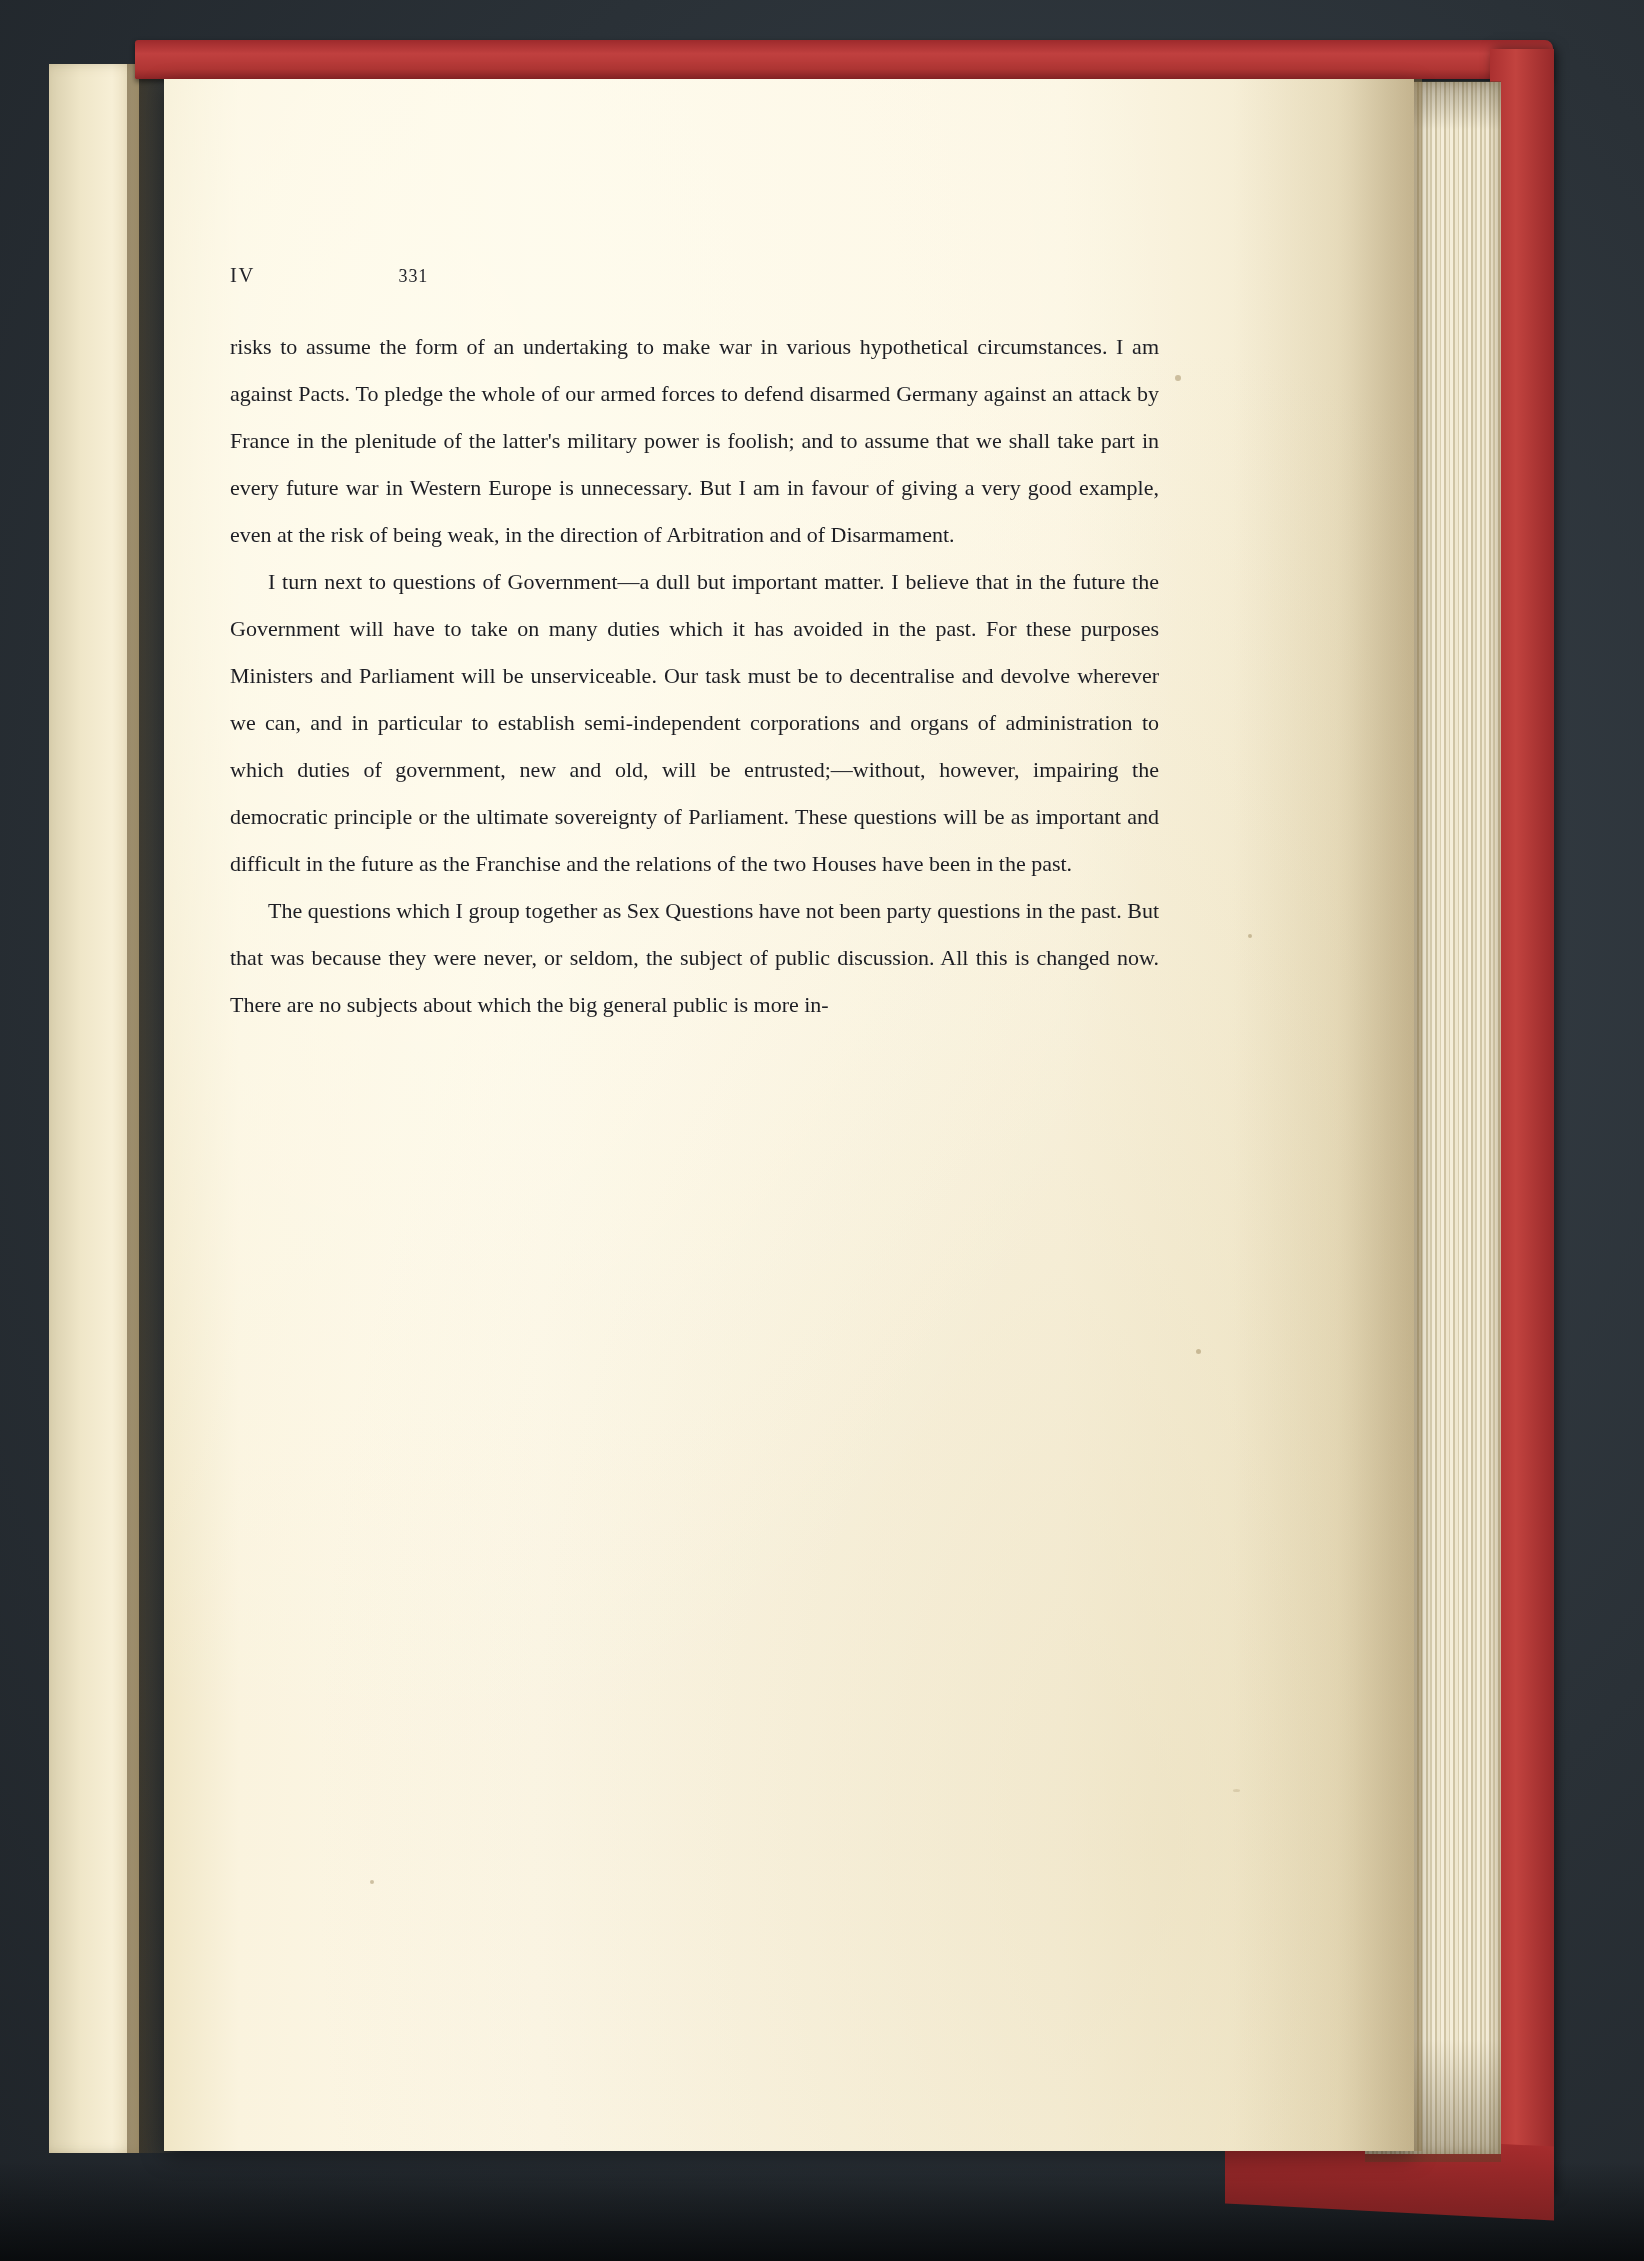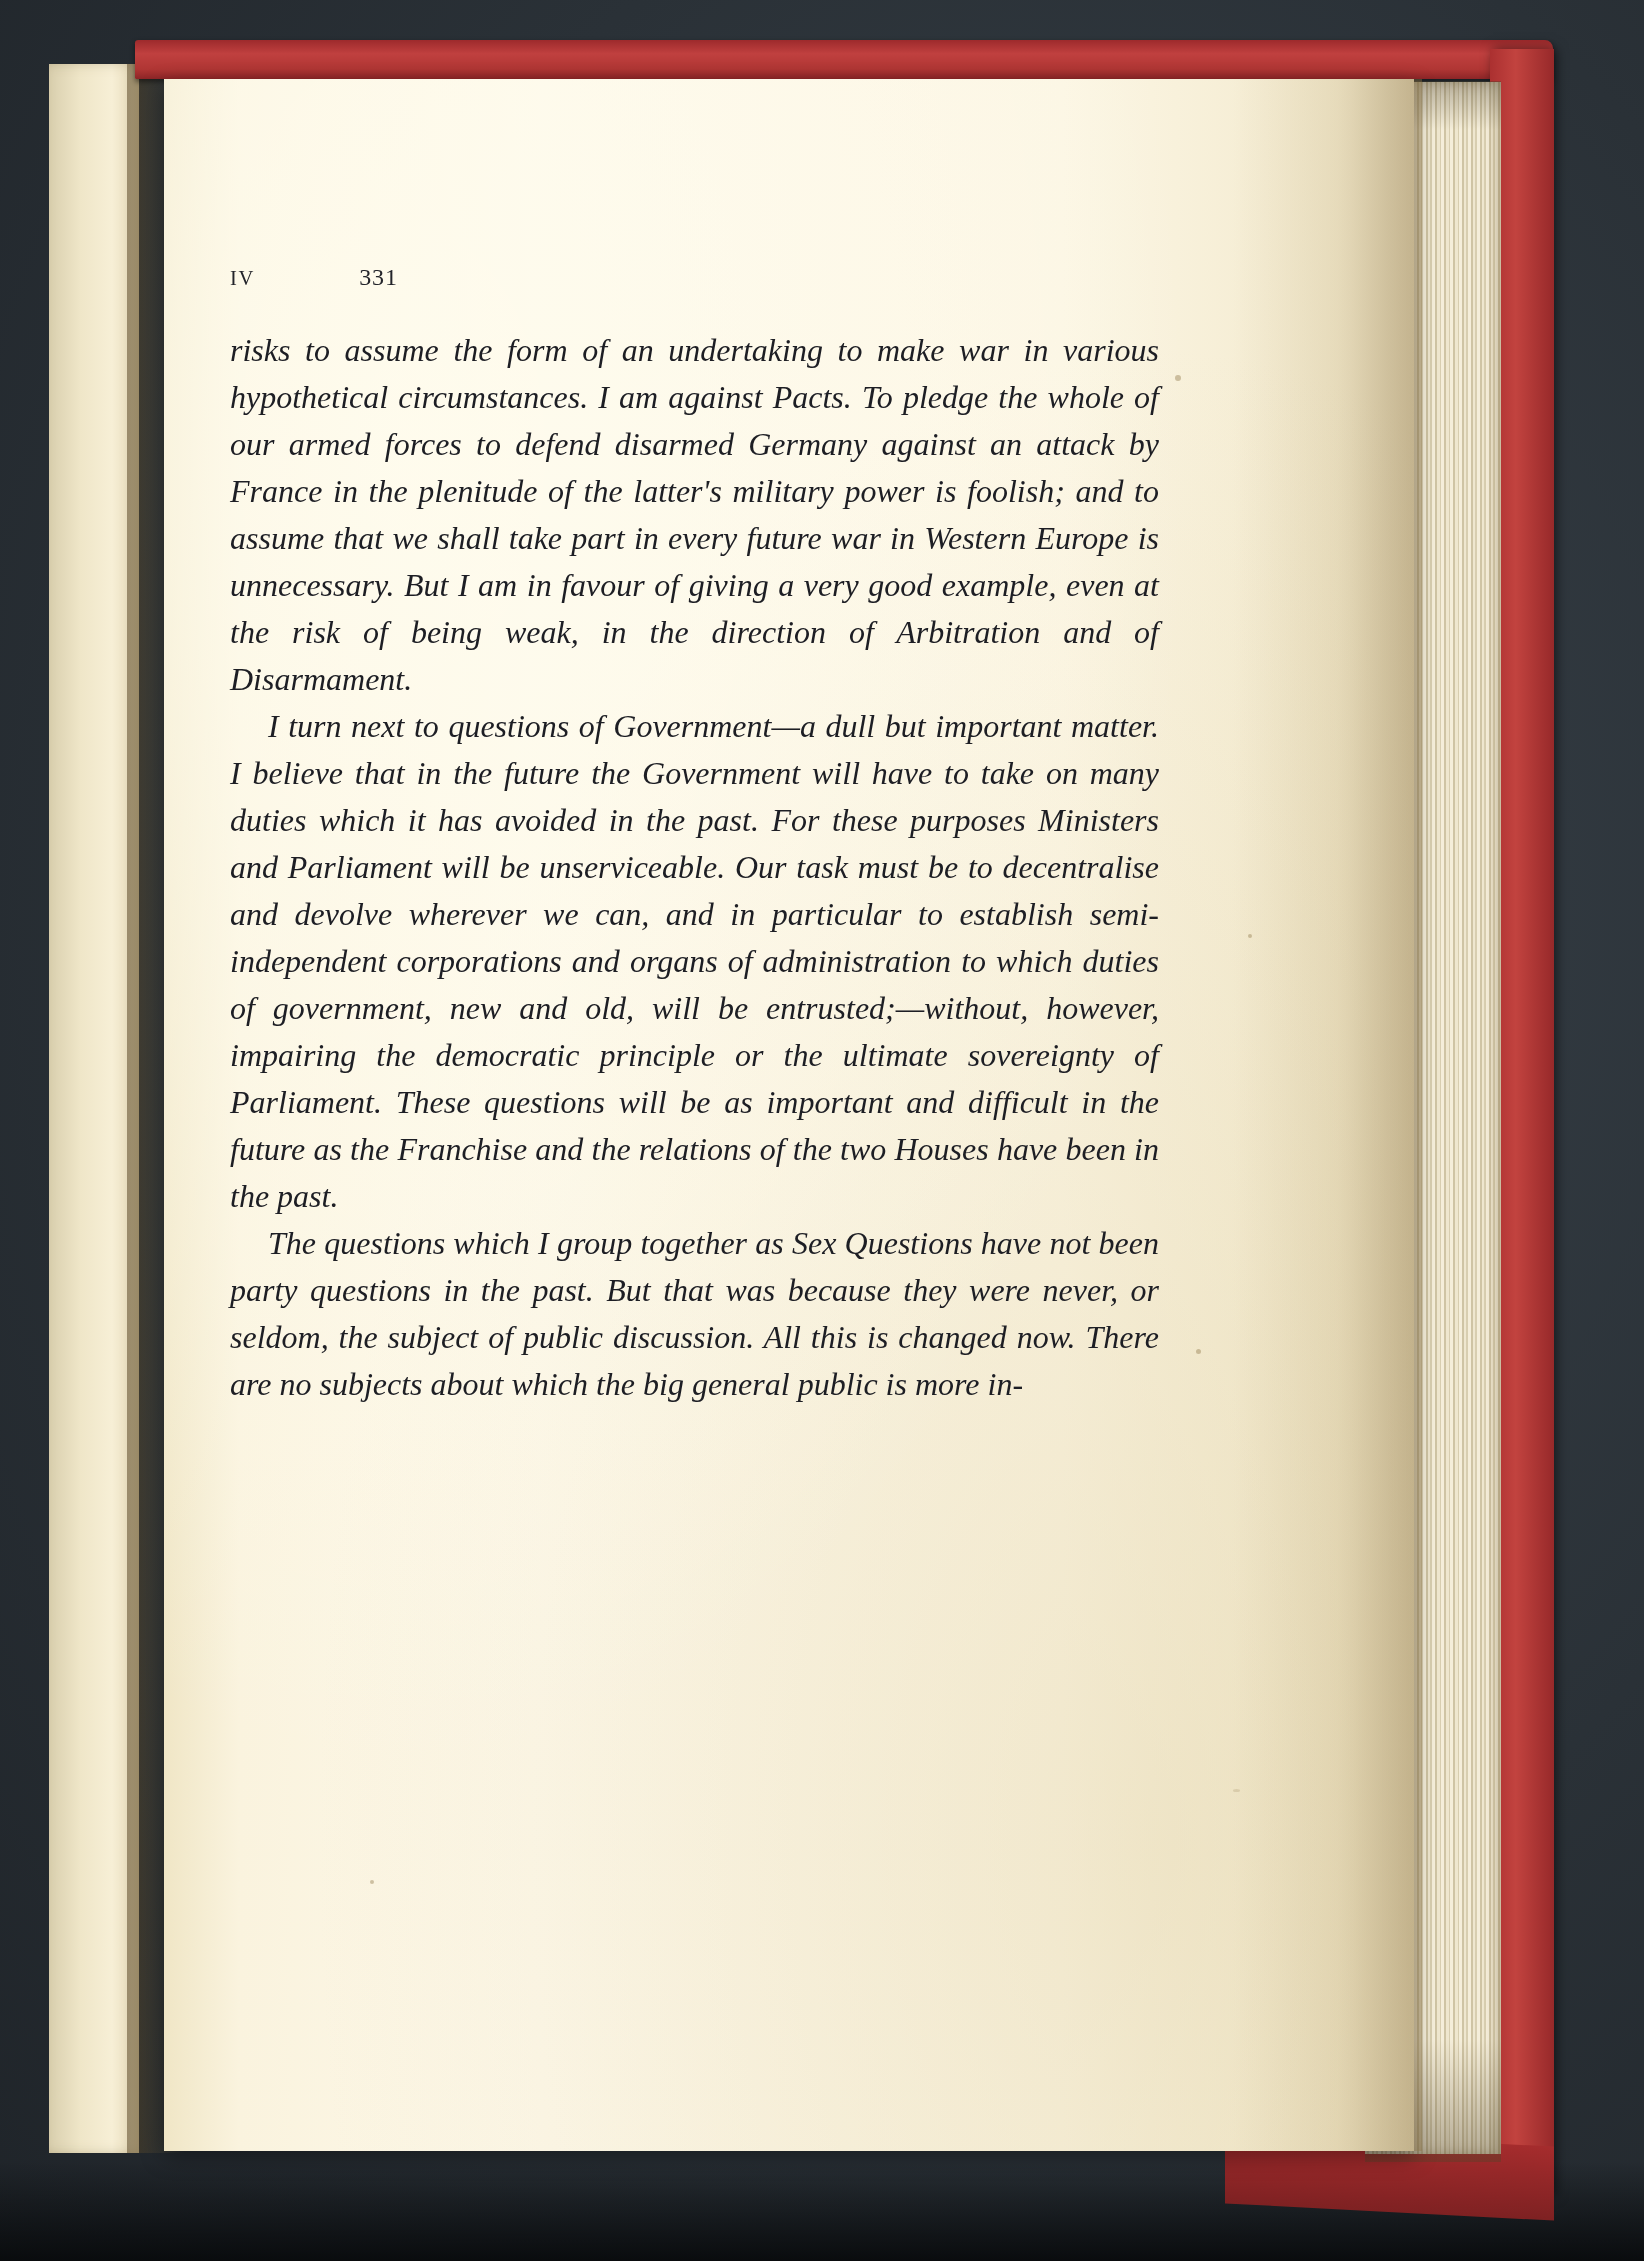--- a/index.html
+++ b/index.html
@@ -178,34 +178,33 @@
     letter-spacing: 1.6px;
   }
   .rh-center {
     flex: 1;
     text-align: center;
     font-size: 30px;
     letter-spacing: 4.1px;
   }
   .rh-right {
     width: 99px;
-    text-align: center;
-    font-size: 24px;
+    text-align: right;
+    font-size: 18px;
     letter-spacing: 0.8px;
   }
 
   p.body {
     margin: 0;
-    font-size: 32px;
+    font-size: 22px;
     line-height: 47px;
     color: #1d1e24;
     text-align: justify;
     text-justify: inter-word;
     hyphens: none;
-    font-style: italic;
   }
   p.body + p.body {
     text-indent: 38px;
   }
   p.body:last-child {
     text-align: justify;
   }
 </style>
 </head>
 <body>

